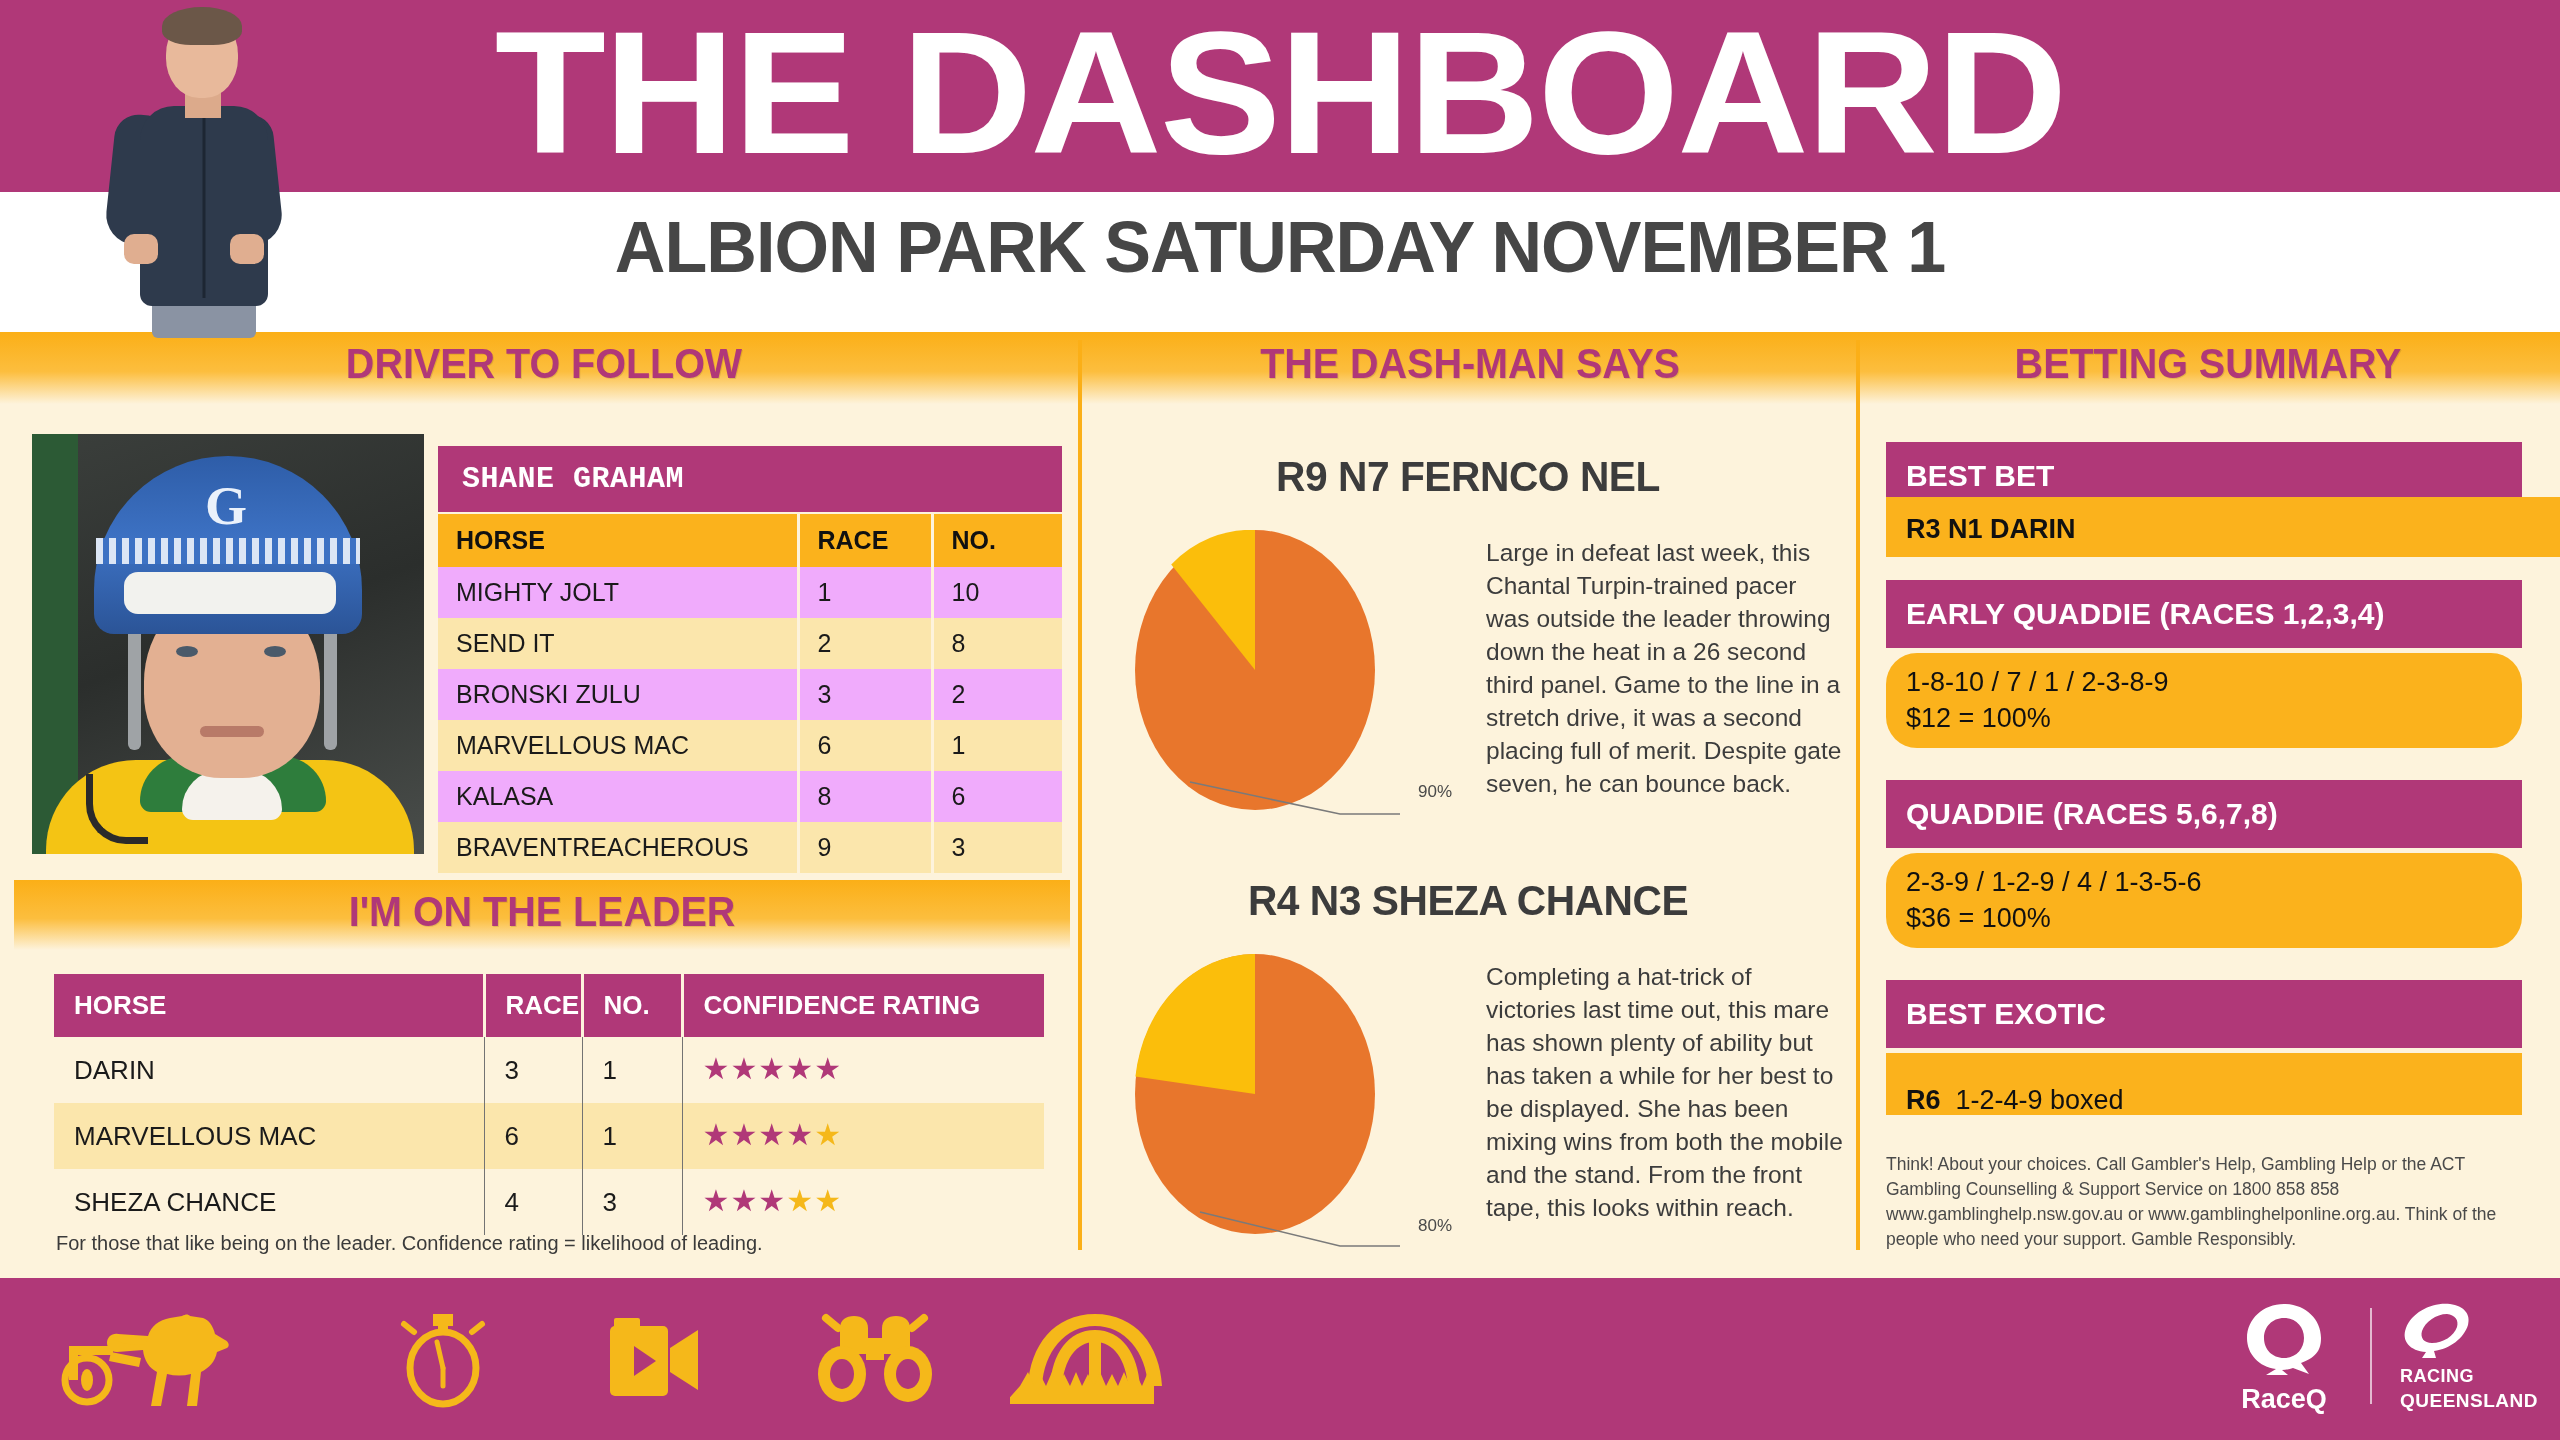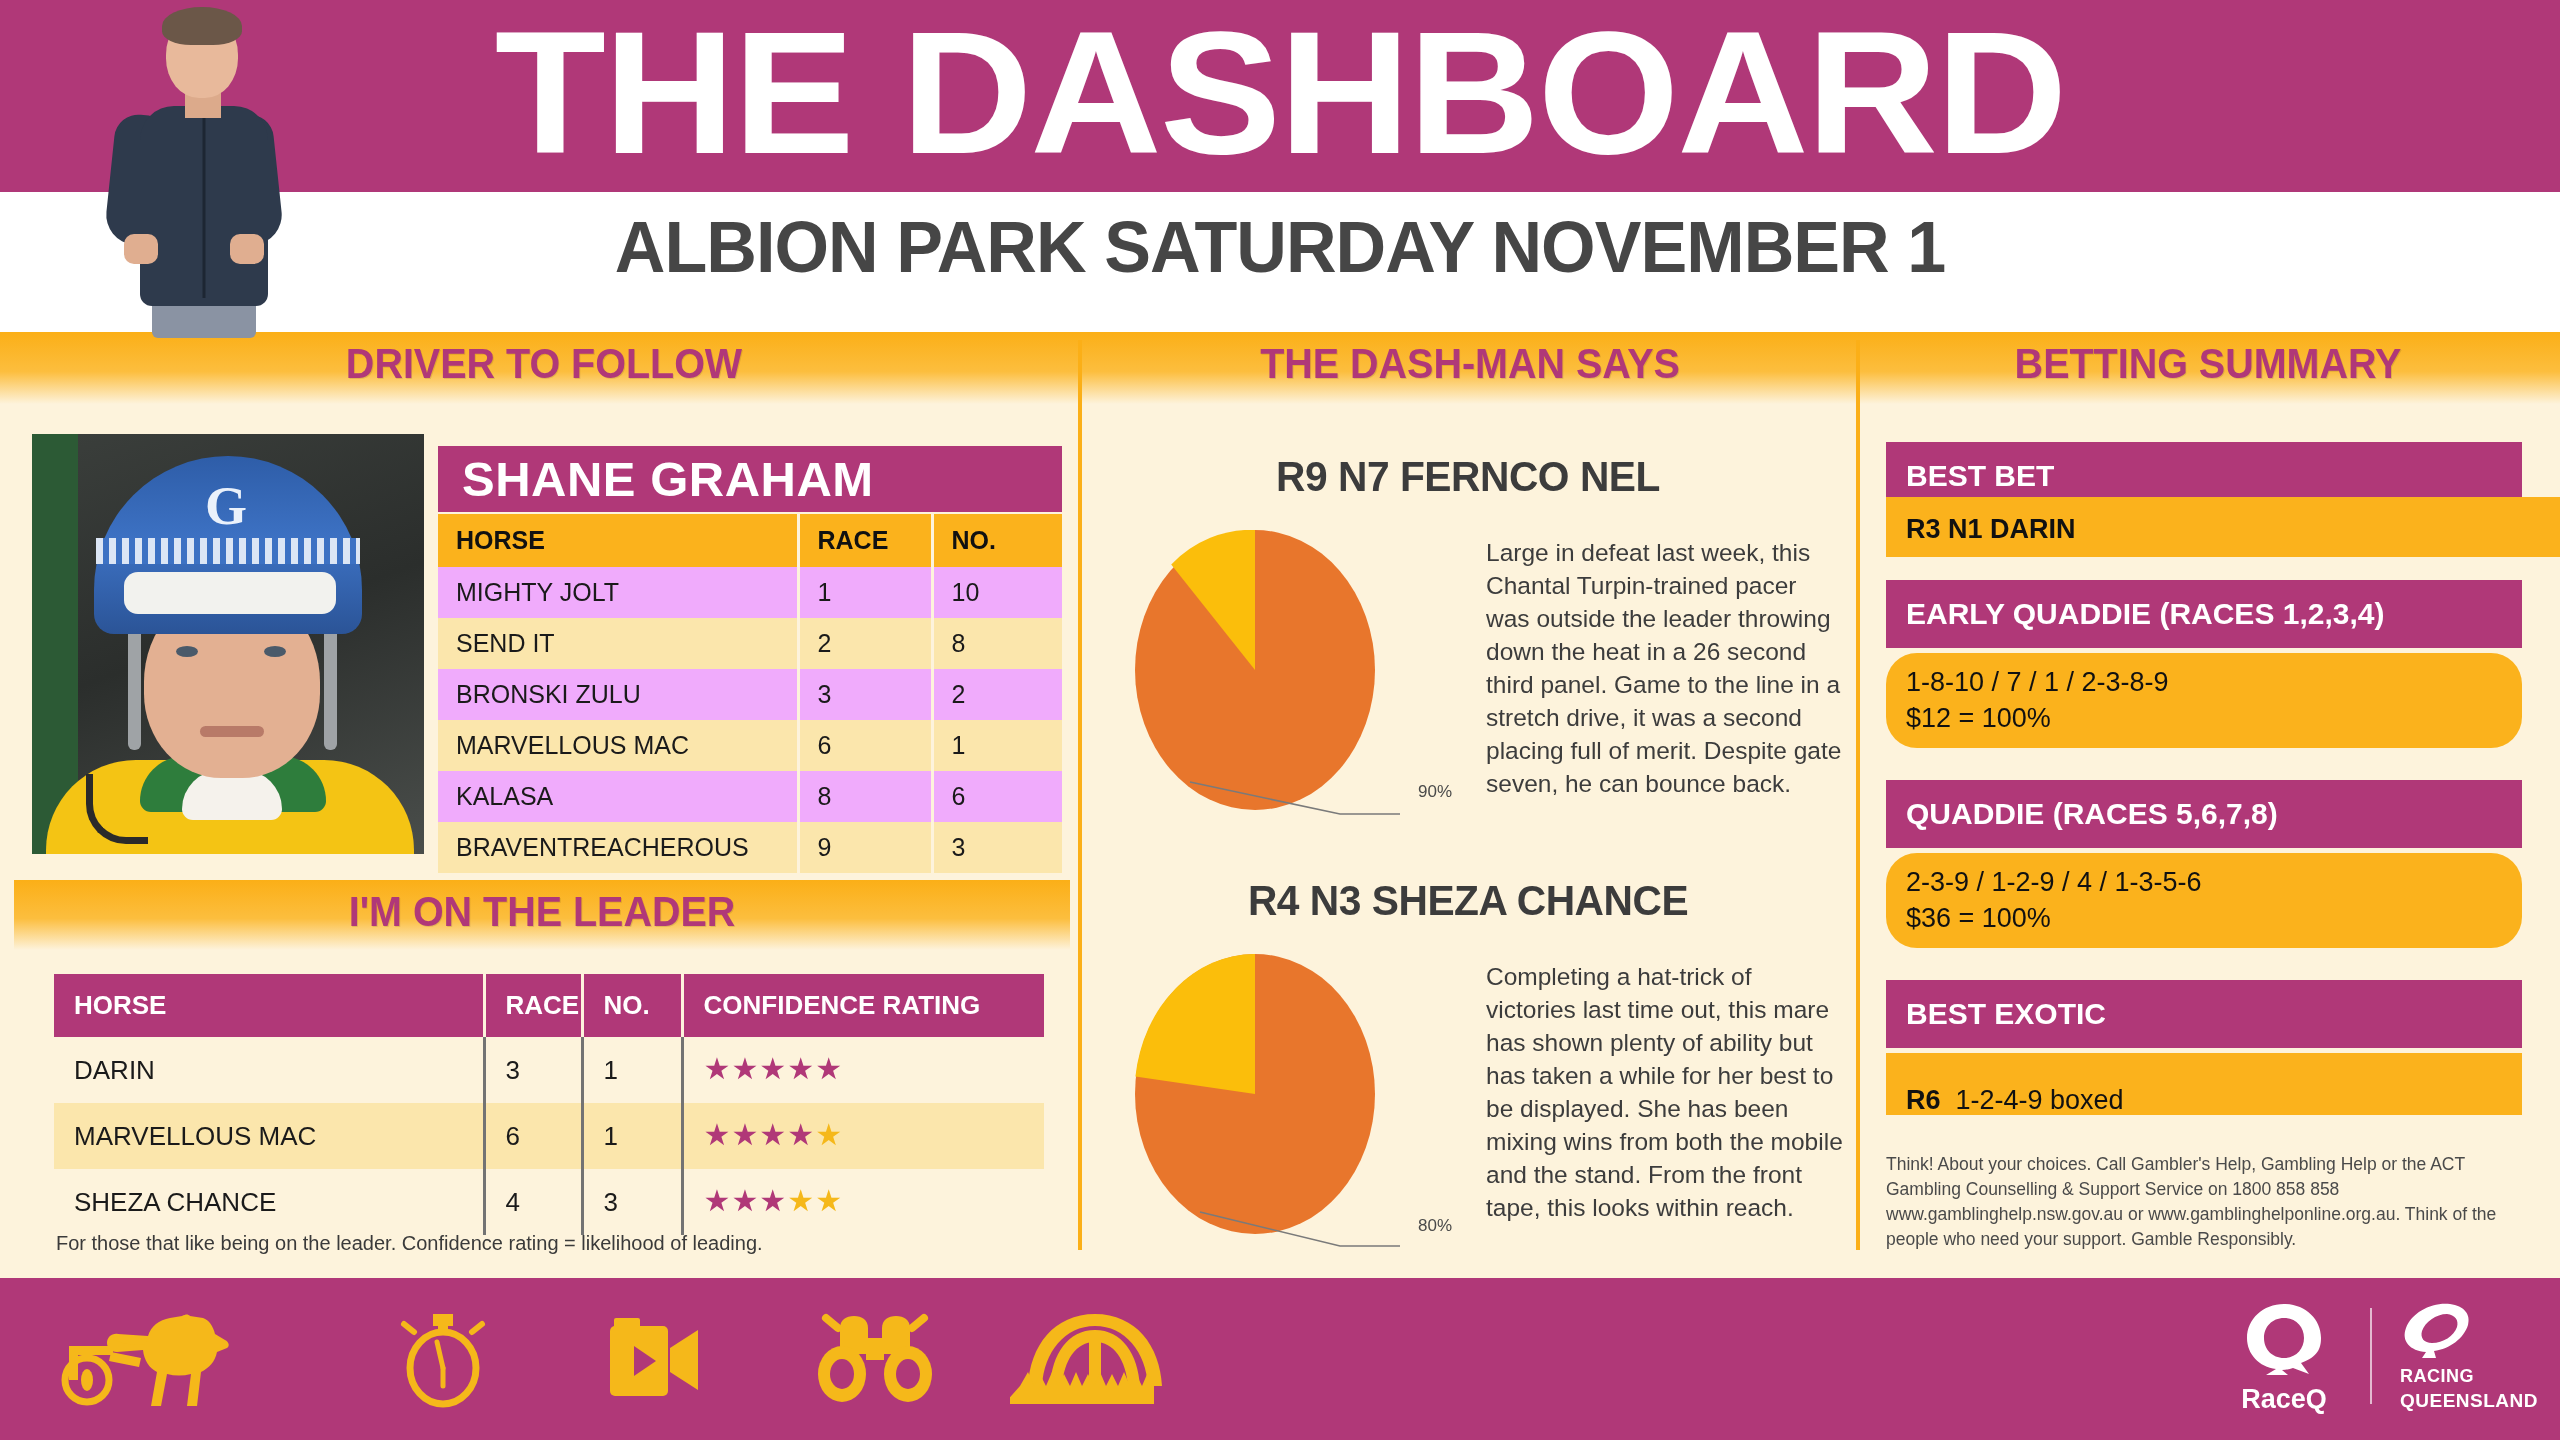--- a/index.html
+++ b/index.html
@@ -175,22 +175,23 @@
     border-left: 7px solid #2A2A2A; border-bottom: 7px solid #2A2A2A;
     border-radius: 0 0 0 40px;
   }
 
   .name-bar {
     position: absolute; left: 438px; top: 446px; width: 624px; height: 66px;
     background: #B03878;
   }
   .name-bar span {
     position: absolute; left: 24px; top: 9px;
-    color: #FFFFFF; font-weight: bold; font-size: 49px; line-height: 49px;
+    color: #FFFFFF; font-weight: bold; font-size: 30px; line-height: 49px;
     letter-spacing: 0.5px;
+    font-family: Liberation Mono, monospace;
   }
 
   table { border-collapse: collapse; position: absolute; }
 
   
   #driver-table { left: 438px; top: 514px; width: 624px; }
   #driver-table th {
     background: #FBB21C; color: #111111; font-weight: bold;
     font-size: 25px; text-align: left; padding: 12px 0 12px 18px;
     border-right: 3px solid #FDF3DC; height: 49px;
@@ -220,21 +221,21 @@
   }
   #leader-table { left: 54px; top: 974px; width: 990px; }
   #leader-table th {
     background: #B03878; color: #FFFFFF; font-weight: bold;
     font-size: 26px; text-align: left; padding: 16px 0 16px 20px;
     border-right: 3px solid #FDF3DC; height: 62px;
   }
   #leader-table th:last-child { border-right: none; }
   #leader-table td {
     font-size: 26px; color: #1A1A1A; padding: 17px 0 17px 20px;
-    border-right: 3px solid #737373; height: 62px;
+    border-right: 1px solid #737373; height: 62px;
   }
   #leader-table td:last-child { border-right: none; }
   #leader-table tr.r-odd td  { background: #FDF3DC; }
   #leader-table tr.r-even td { background: #FBE6AC; }
   .l-horse { width: 430px; }
   .l-race  { width: 98px; }
   .l-no    { width: 100px; }
   .l-conf  { width: 362px; }
   .stars { font-size: 30px; letter-spacing: 1px; line-height: 30px; }
   .stars .on  { color: #B03878; }

